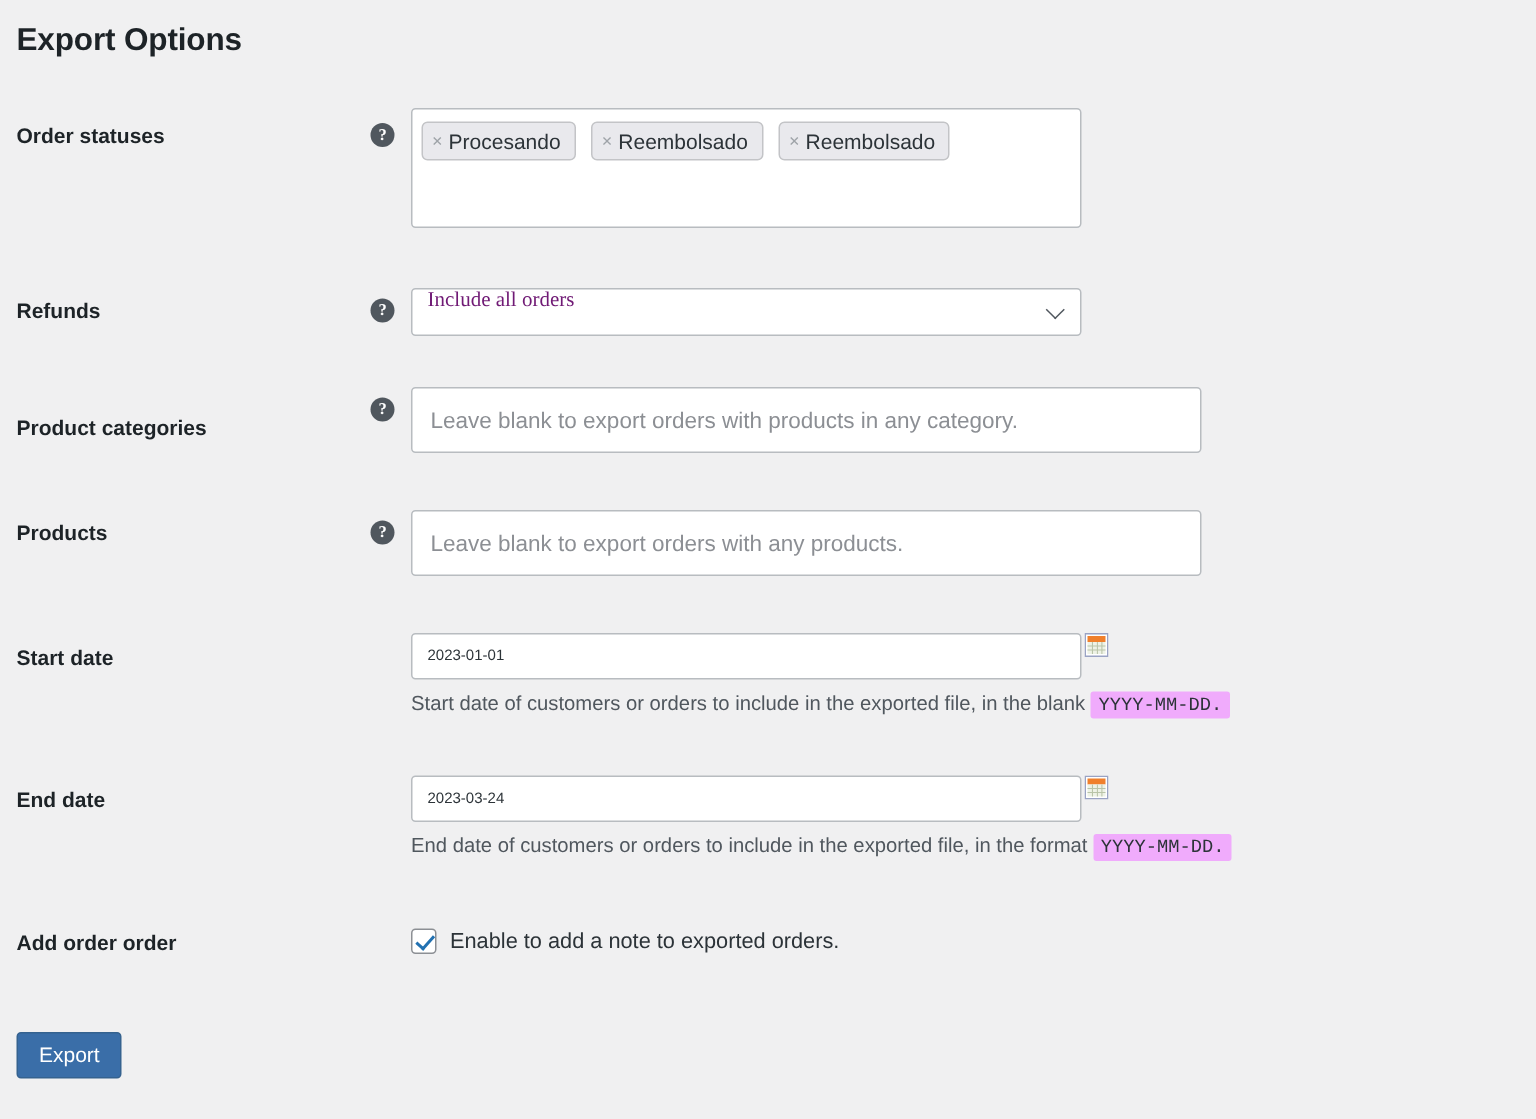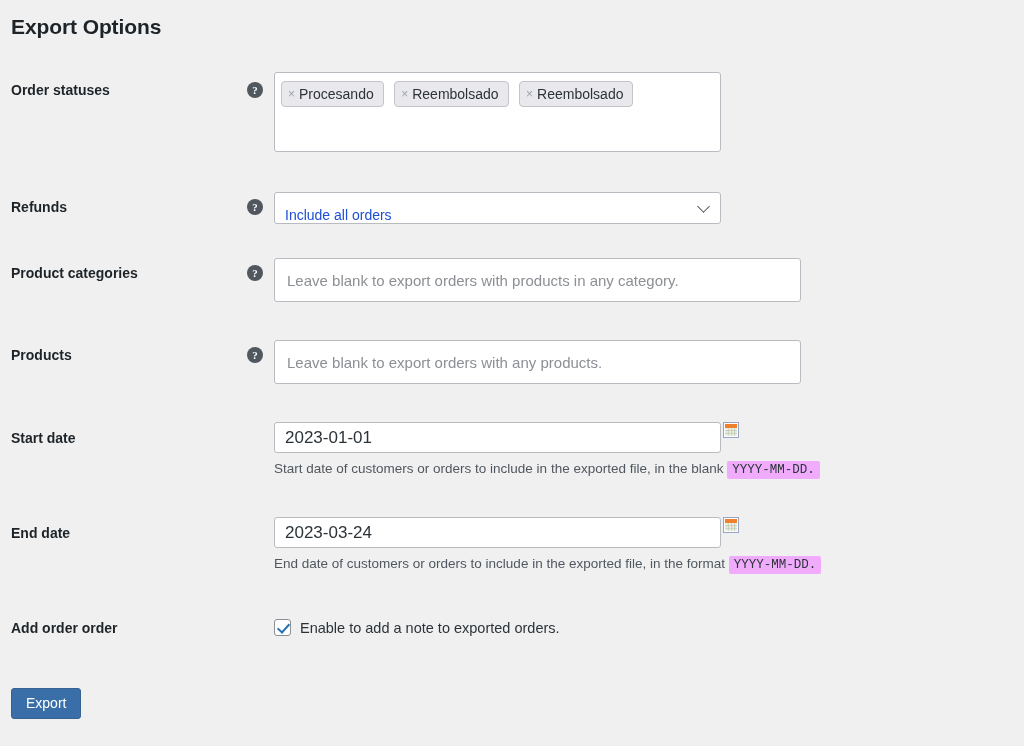--- a/index.html
+++ b/index.html
@@ -91,25 +91,26 @@
 
   
   .select-box {
     position: relative;
     width: 447px;
     height: 32px;
     background: #fff;
     border: 1px solid #b8bcc0;
     border-radius: 3px;
     display: flex;
-    align-items: flex-end;
+    align-items: flex-start;
     padding: 0 30px 0 10px;
     font-size: 14px;
-    color: #1d4ed8;
-    cursor: pointer;
+    color: #701a75;
+    cursor: pointer;
+    font-family: Liberation Serif, serif;
   }
   .chev {
     position: absolute;
     right: 12px; top: 50%;
     width: 9px; height: 9px;
     margin-top: -6px;
     border-right: 1.6px solid #50575e;
     border-bottom: 1.6px solid #50575e;
     transform: rotate(45deg);
   }
@@ -130,21 +131,21 @@
   }
   .date-input {
     width: 447px;
     height: 31px;
     background: #fff;
     border: 1px solid #b8bcc0;
     border-radius: 3px;
     display: flex;
     align-items: center;
     padding: 0 10px;
-    font-size: 17px;
+    font-size: 10px;
     color: #2c3338;
     cursor: text;
   }
 
   
   .cal-icon {
     position: absolute;
     left: 723px;
     width: 16px; height: 16px;
     cursor: pointer;
@@ -248,21 +249,21 @@
     <div class="help-tip" style="top:1px;">?</div>
     <div class="field-col" style="top:-6px;">
       <div class="select-box">
         <span>Include all orders</span>
         <span class="chev"></span>
       </div>
     </div>
   </div>
 
   <div class="form-row" style="top:264px;">
-    <div class="row-label" style="top:0px;">Product categories</div>
+    <div class="row-label" style="top:12px;">Product categories</div>
     <div class="help-tip" style="top:1px;">?</div>
     <div class="field-col" style="top:-6px;">
       <div class="text-input">
         <span>Leave blank to export orders with products in any category.</span>
       </div>
     </div>
   </div>
 
   <div class="form-row" style="top:346px;">
     <div class="row-label" style="top:0px;">Products</div>

